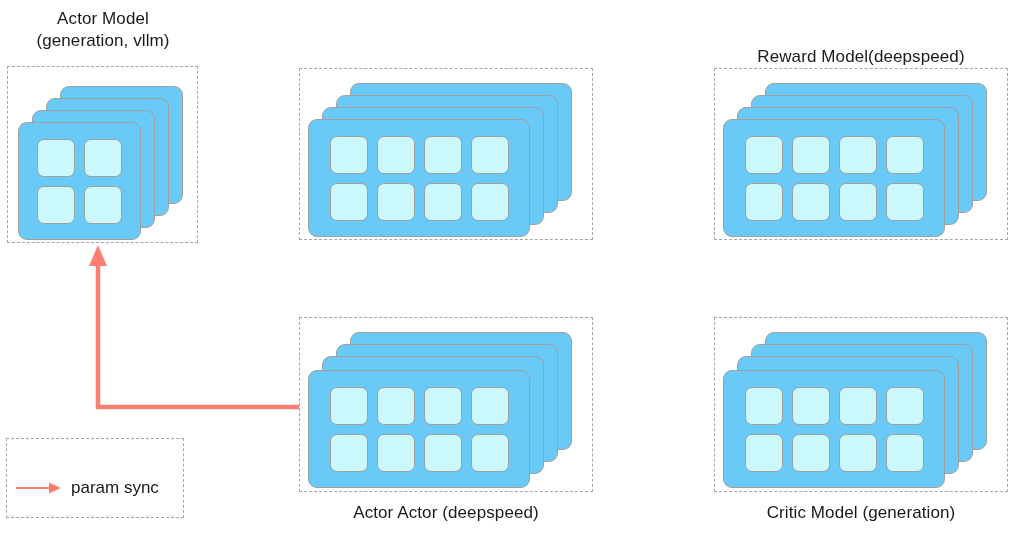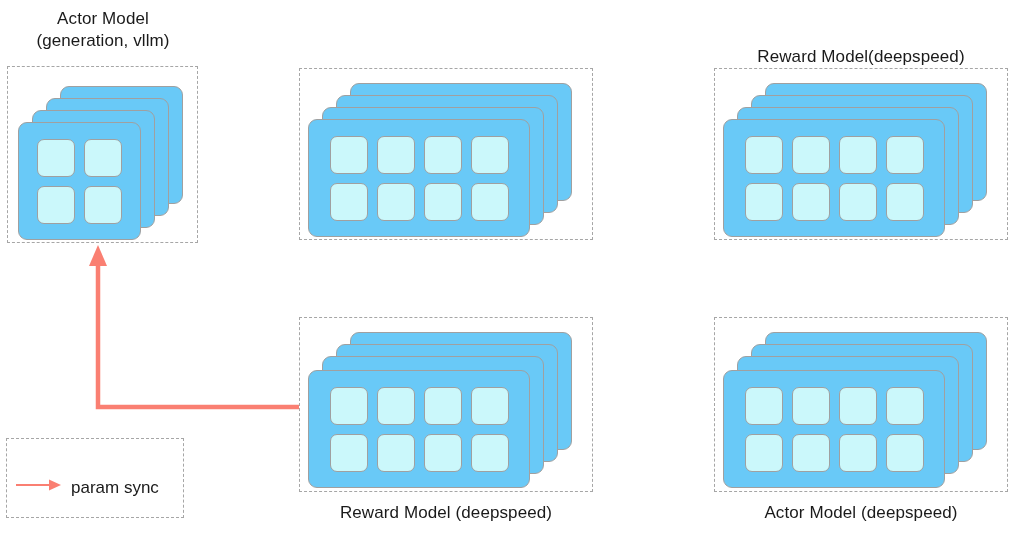--- a/index.html
+++ b/index.html
@@ -84,21 +84,21 @@
 
   
   .legend-box {
     position: absolute;
     border: 1.5px dashed #a6a6a6;
     box-sizing: border-box;
   }
   .legend-row {
     position: absolute;
     display: flex;
-    align-items: flex-start;
+    align-items: center;
     gap: 9px;
   }
   .legend-text {
     font-size: 17px;
     color: #1a1a1a;
     white-space: nowrap;
   }
 </style>
 </head>
 <body>
@@ -185,41 +185,41 @@
         <div class="cell"></div>
         <div class="cell"></div>
         <div class="cell"></div>
         <div class="cell"></div>
         <div class="cell"></div>
         <div class="cell"></div>
       </div>
     </div>
   </div>
 
-  <div class="label" style="left:299px; top:502px; width:294px;">Reward Model (deepspeed)</div>
+  <div class="label" style="left:299px; top:502px; width:294px;">Actor Actor (deepspeed)</div>
 
   <div class="group-box" style="left:714px; top:317px; width:294px; height:175px;">
     <div class="stack" style="left:0; top:0; width:294px; height:175px;">
       <div class="card" style="left:50px; top:14px; width:222px; height:118px;"></div>
       <div class="card" style="left:36px; top:26px; width:222px; height:118px;"></div>
       <div class="card" style="left:22px; top:38px; width:222px; height:118px;"></div>
       <div class="card front grid-4x2" style="left:8px; top:52px; width:222px; height:118px;">
         <div class="cell"></div>
         <div class="cell"></div>
         <div class="cell"></div>
         <div class="cell"></div>
         <div class="cell"></div>
         <div class="cell"></div>
         <div class="cell"></div>
         <div class="cell"></div>
       </div>
     </div>
   </div>
 
-  <div class="label" style="left:714px; top:502px; width:294px;">Actor Model (deepspeed)</div>
+  <div class="label" style="left:714px; top:502px; width:294px;">Critic Model (generation)</div>
 
   <div class="legend-box" style="left:6px; top:438px; width:178px; height:80px;"></div>
 
   <div class="legend-row" style="left:16px; top:478px;">
     <svg width="46" height="14">
       <line x1="0" y1="7" x2="34" y2="7" stroke="#fa7f72" stroke-width="2.2"></line>
       <path d="M 33 1.5 L 45 7 L 33 12.5 Z" fill="#fa7f72"></path>
     </svg>
     <span class="legend-text">param sync</span>
   </div>

